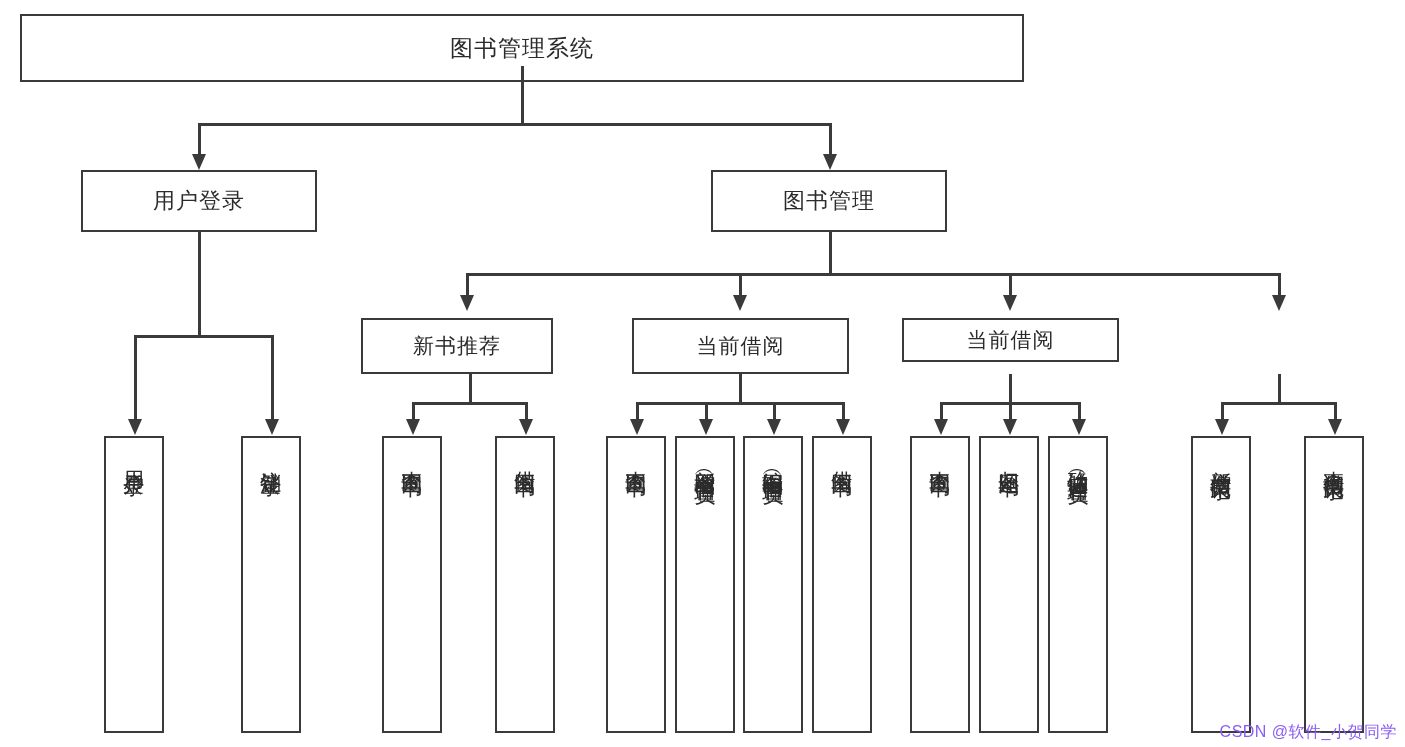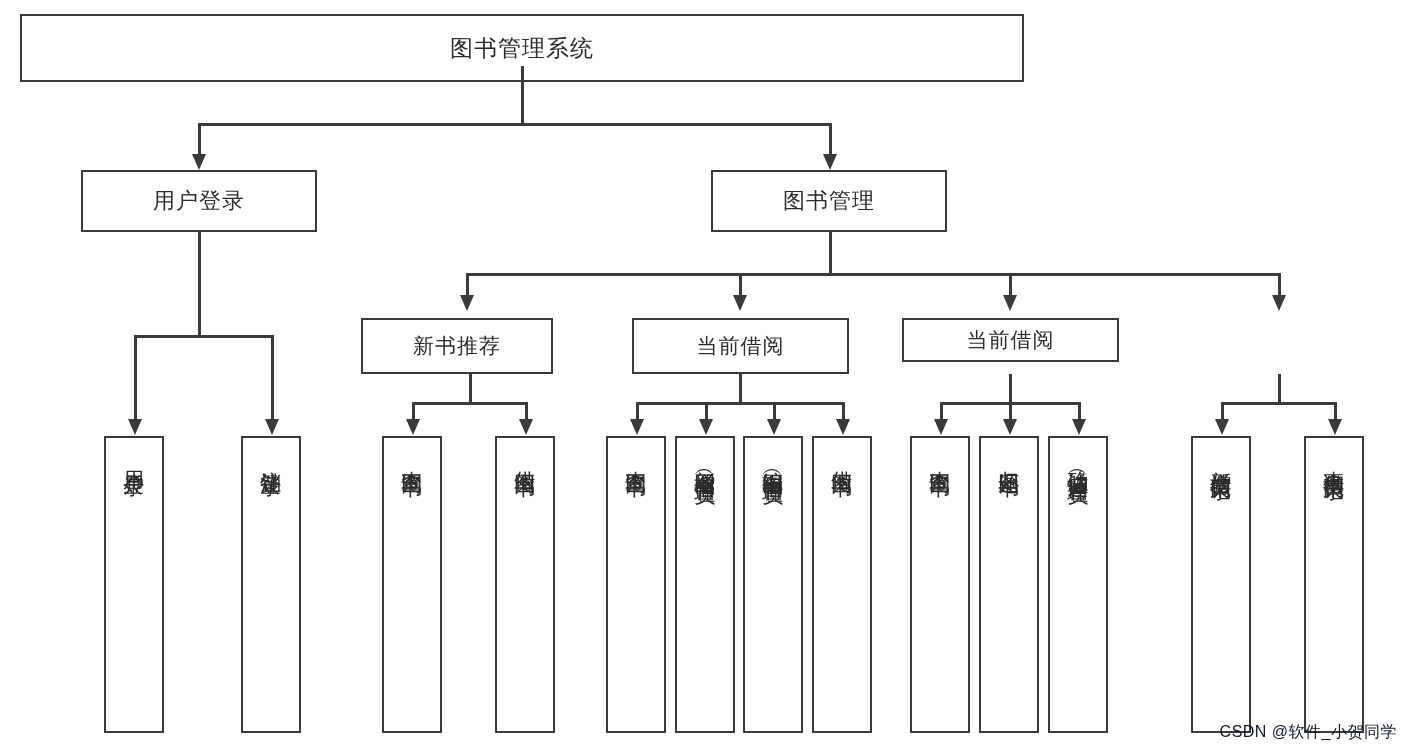--- a/index.html
+++ b/index.html
@@ -58,21 +58,21 @@
     border-left:7px solid transparent;
     border-right:7px solid transparent;
     border-top:16px solid #3a3a3a;
   }
   
   #watermark{
     position:absolute;
     right:8px;
     bottom:4px;
     font-size:16px;
-    color:#0f172a;
+    color:#8b5cf6;
     letter-spacing:0.5px;
     white-space:nowrap;
     user-select:none;
   }
 </style>
 </head>
 <body>
 
 <div id="canvas">
 

